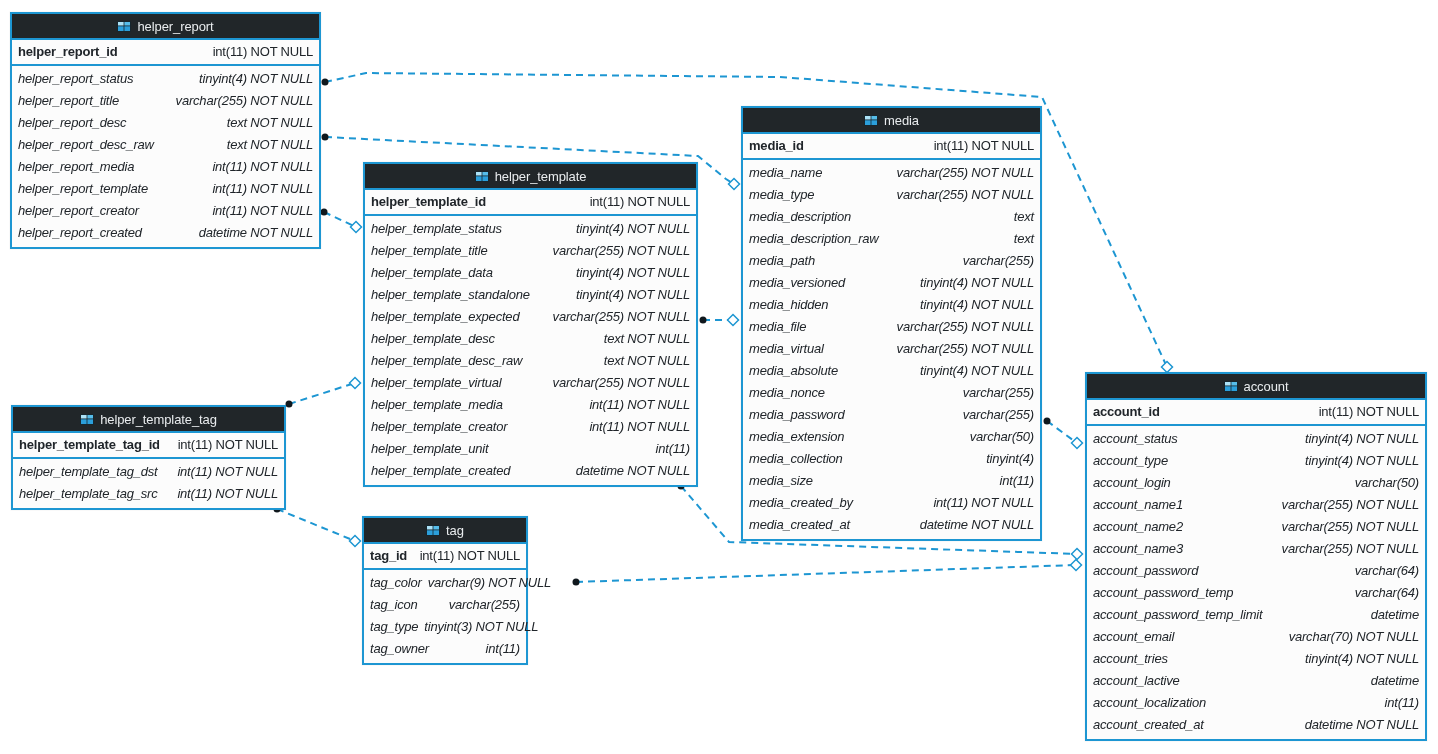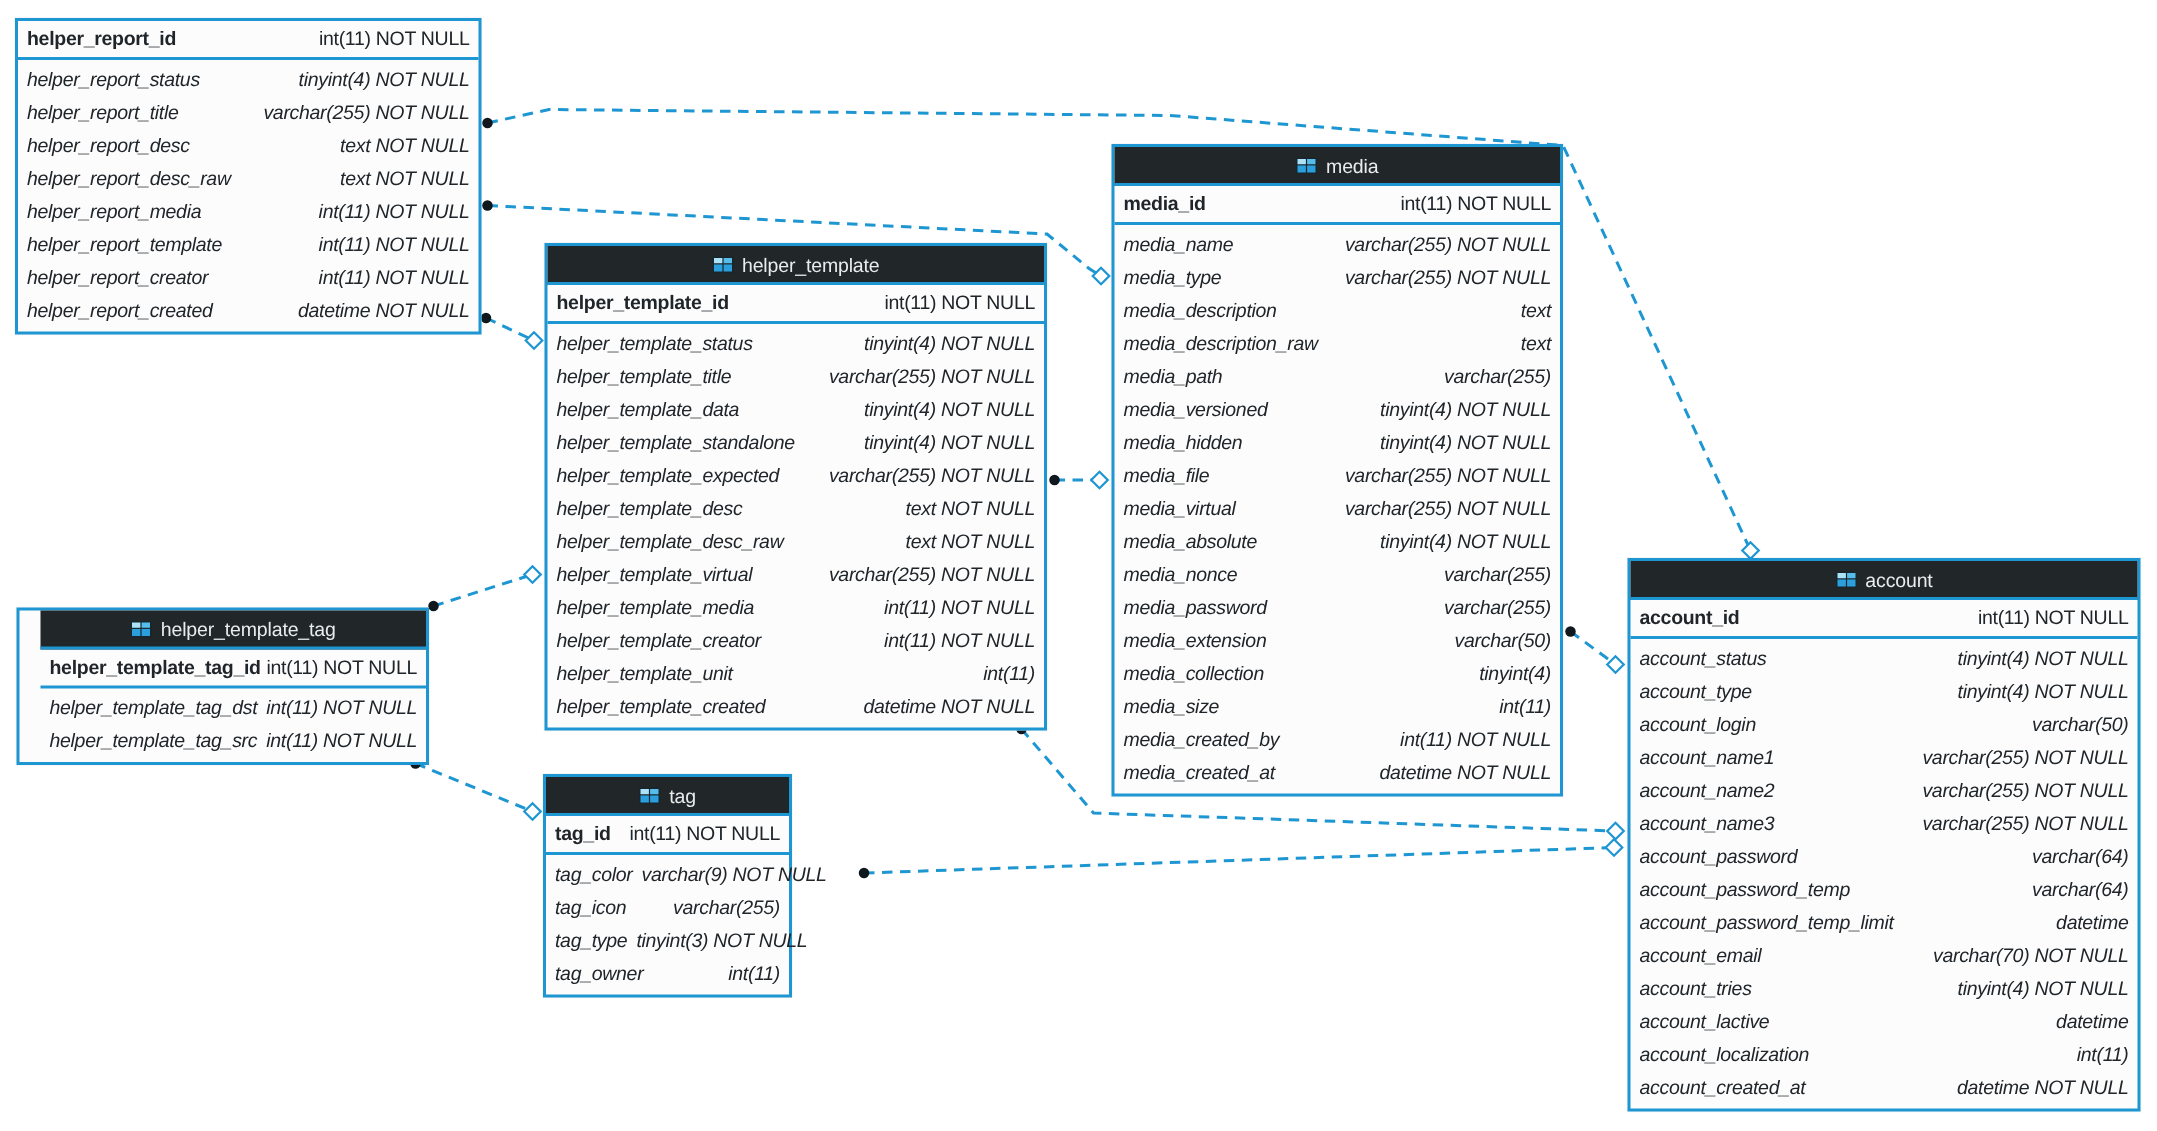--- a/index.html
+++ b/index.html
@@ -104,20 +104,30 @@
         <path d="M1070.5 565 L1076 559.5 L1081.5 565 L1076 570.5 Z" fill="#ffffff" stroke="#1d96d2" stroke-width="1.5"></path>
       </g>
       <g>
         <path d="M1047 421 L 1077 443" fill="none" stroke="#1d96d2" stroke-width="2" stroke-dasharray="7 5"></path>
         <circle cx="1047" cy="421" r="3.5" fill="#10181d"></circle>
         <path d="M1071.5 443 L1077 437.5 L1082.5 443 L1077 448.5 Z" fill="#ffffff" stroke="#1d96d2" stroke-width="1.5"></path>
       </g>
     </svg>
   <div id="table-layer">
       <div class="db-table" style="left: 10px; top: 12px; width: 311px;">
+        <div class="tbl-header">
+          <svg class="tbl-icon" width="14" height="11" viewBox="0 0 14 11">
+            <rect width="14" height="11" rx="1.5" fill="#17262e"></rect>
+            <rect x="1" y="1" width="5.6" height="3.5" fill="#ace2f7"></rect>
+            <rect x="7.4" y="1" width="5.6" height="3.5" fill="#56bdea"></rect>
+            <rect x="1" y="5.3" width="5.6" height="4.7" fill="#2b9fdb"></rect>
+            <rect x="7.4" y="5.3" width="5.6" height="4.7" fill="#2b9fdb"></rect>
+          </svg>
+          <span class="tbl-title">helper_report</span>
+        </div>
         <div class="pk-row">
           <span class="column-name">helper_report_id</span>
           <span class="column-type">int(11) NOT NULL</span>
         </div>
         <div class="fields">
           <div class="field-row">
             <span class="column-name">helper_report_status</span>
             <span class="column-type">tinyint(4) NOT NULL</span>
           </div>
           <div class="field-row">
@@ -209,21 +219,21 @@
           <div class="field-row">
             <span class="column-name">helper_template_unit</span>
             <span class="column-type">int(11)</span>
           </div>
           <div class="field-row">
             <span class="column-name">helper_template_created</span>
             <span class="column-type">datetime NOT NULL</span>
           </div>
         </div>
       </div>
-      <div class="db-table" style="left: 11px; top: 405px; width: 275px; padding-left: 14px;">
+      <div class="db-table" style="left: 11px; top: 405px; width: 275px;">
         <div class="tbl-header">
           <svg class="tbl-icon" width="14" height="11" viewBox="0 0 14 11">
             <rect width="14" height="11" rx="1.5" fill="#17262e"></rect>
             <rect x="1" y="1" width="5.6" height="3.5" fill="#ace2f7"></rect>
             <rect x="7.4" y="1" width="5.6" height="3.5" fill="#56bdea"></rect>
             <rect x="1" y="5.3" width="5.6" height="4.7" fill="#2b9fdb"></rect>
             <rect x="7.4" y="5.3" width="5.6" height="4.7" fill="#2b9fdb"></rect>
           </svg>
           <span class="tbl-title">helper_template_tag</span>
         </div>
@@ -269,21 +279,21 @@
           <div class="field-row">
             <span class="column-name">tag_type</span>
             <span class="column-type">tinyint(3) NOT NULL</span>
           </div>
           <div class="field-row">
             <span class="column-name">tag_owner</span>
             <span class="column-type">int(11)</span>
           </div>
         </div>
       </div>
-      <div class="db-table" style="left: 741px; top: 96px; width: 301px;">
+      <div class="db-table" style="left: 741px; top: 106px; width: 301px;">
         <div class="tbl-header">
           <svg class="tbl-icon" width="14" height="11" viewBox="0 0 14 11">
             <rect width="14" height="11" rx="1.5" fill="#17262e"></rect>
             <rect x="1" y="1" width="5.6" height="3.5" fill="#ace2f7"></rect>
             <rect x="7.4" y="1" width="5.6" height="3.5" fill="#56bdea"></rect>
             <rect x="1" y="5.3" width="5.6" height="4.7" fill="#2b9fdb"></rect>
             <rect x="7.4" y="5.3" width="5.6" height="4.7" fill="#2b9fdb"></rect>
           </svg>
           <span class="tbl-title">media</span>
         </div>

